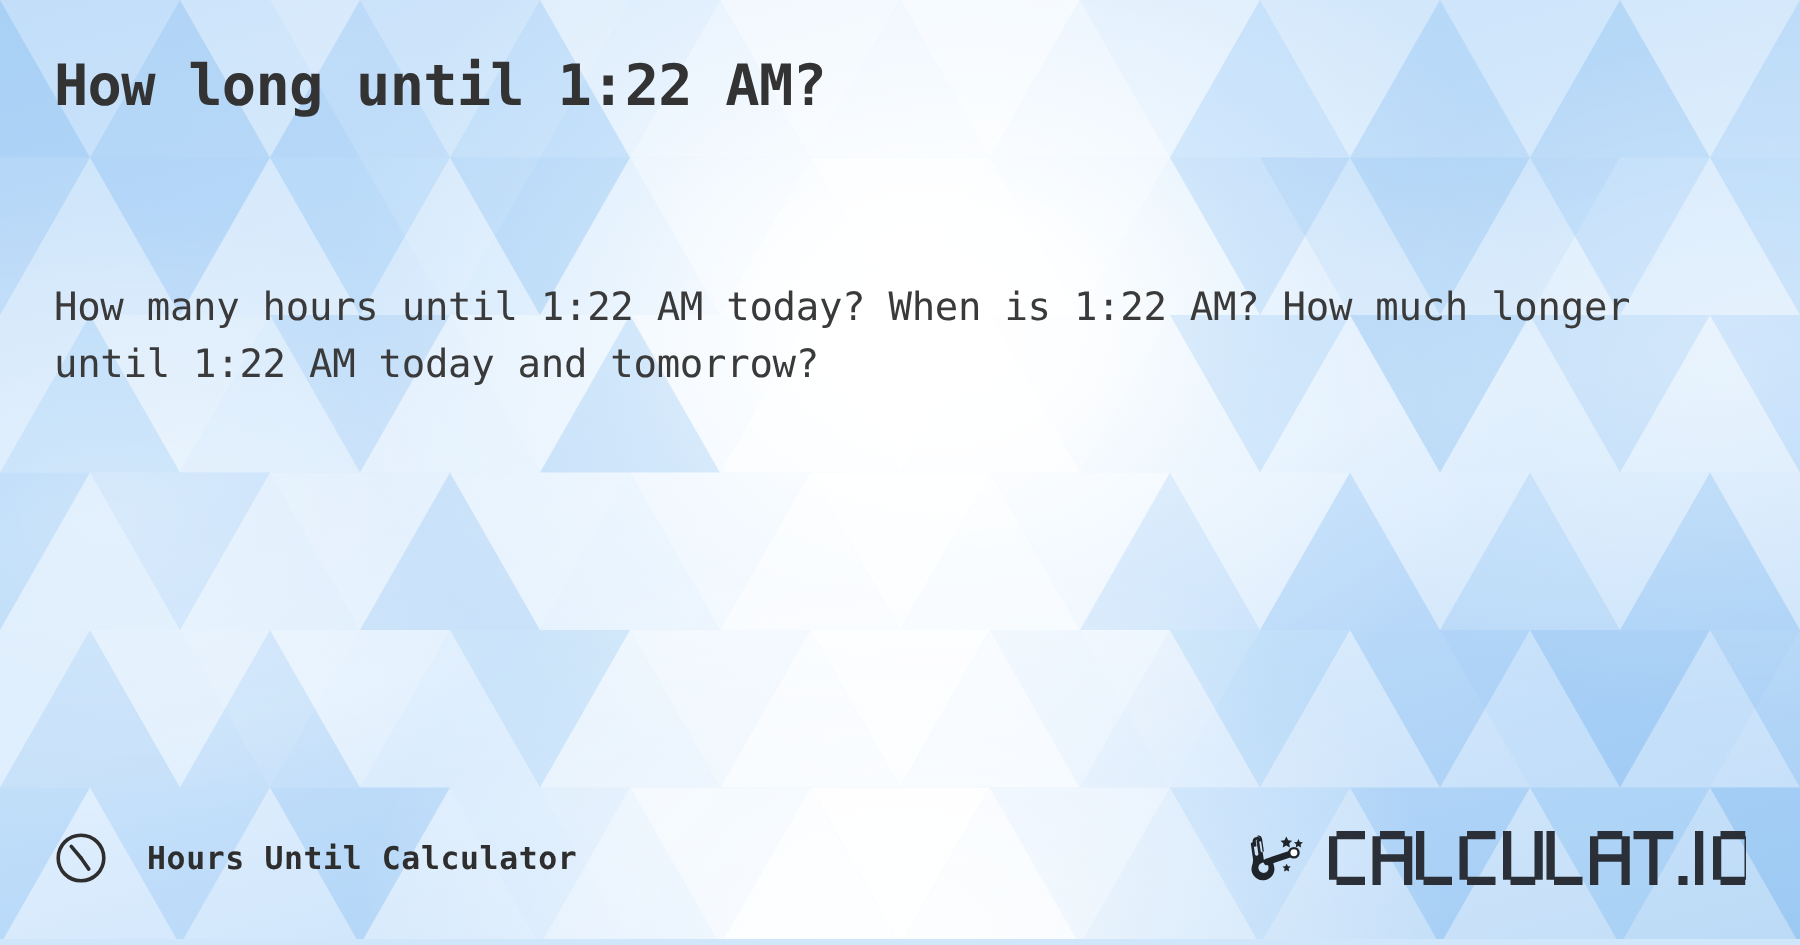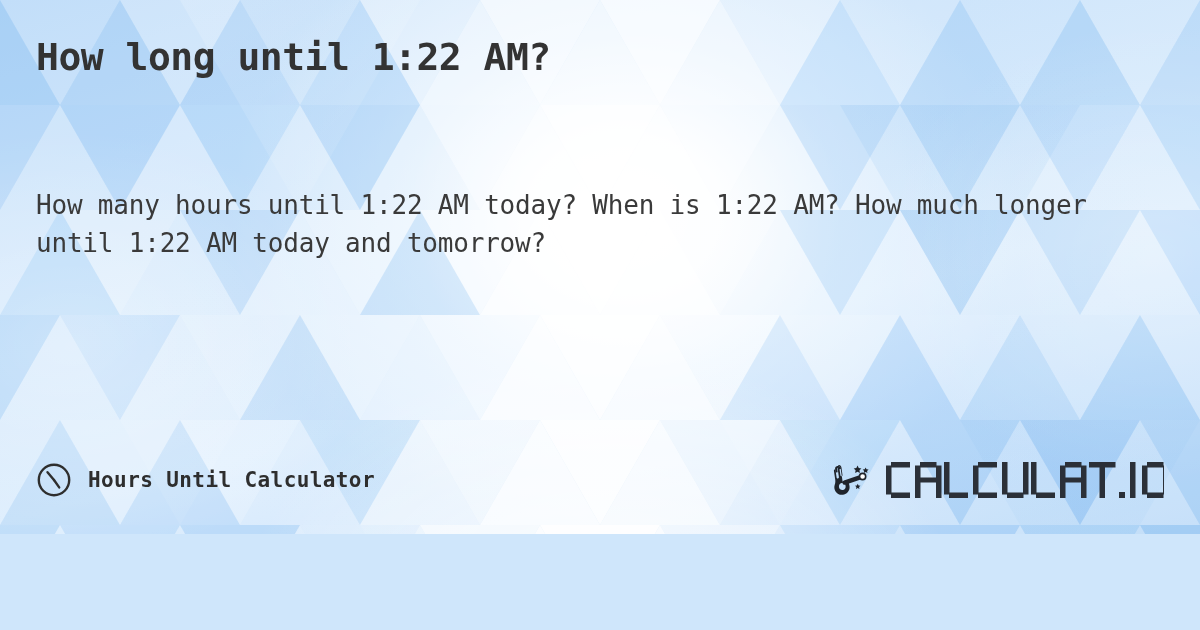--- a/index.html
+++ b/index.html
@@ -11,21 +11,21 @@
     width: 1200px;
     height: 630px;
     overflow: hidden;
     font-family: "DejaVu Sans Mono", "Liberation Mono", monospace;
     background: #cfe6fb;
   }
 
   .og-card {
     position: relative;
     width: 1200px;
-    height: 534px;
+    height: 626px;
     overflow: hidden;
     background: #c3ddf9;
   }
 
   
   .bg-layer {
     position: absolute;
     inset: 0;
     width: 1200px;
     height: 630px;
@@ -96,21 +96,21 @@
     align-items: center;
     justify-content: space-between;
     padding: 0 36px;
     box-sizing: border-box;
     z-index: 6;
   }
 
   .brand-left {
     display: flex;
     align-items: center;
-    gap: 16px;
+    gap: 26px;
   }
   .clock-icon {
     width: 36px;
     height: 36px;
     flex: 0 0 36px;
     display: block;
   }
   .brand-label {
     font-family: "DejaVu Sans Mono", "Liberation Mono", monospace;
     font-size: 21px;

